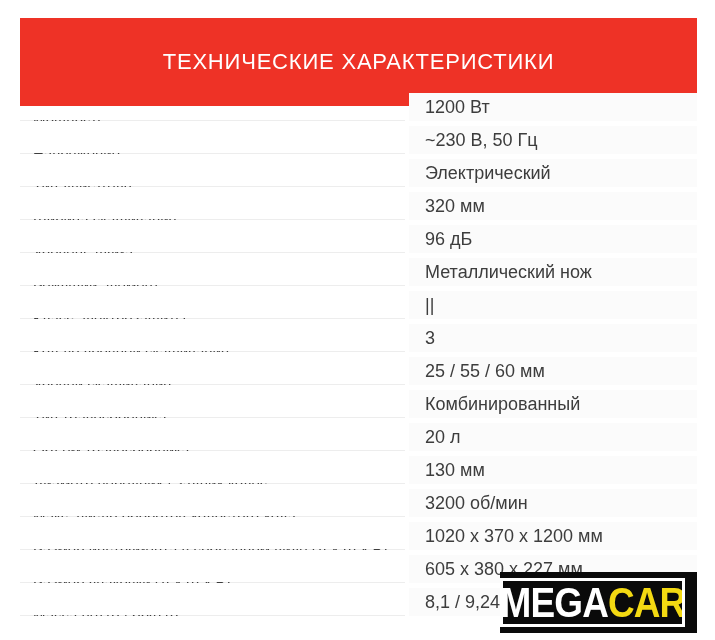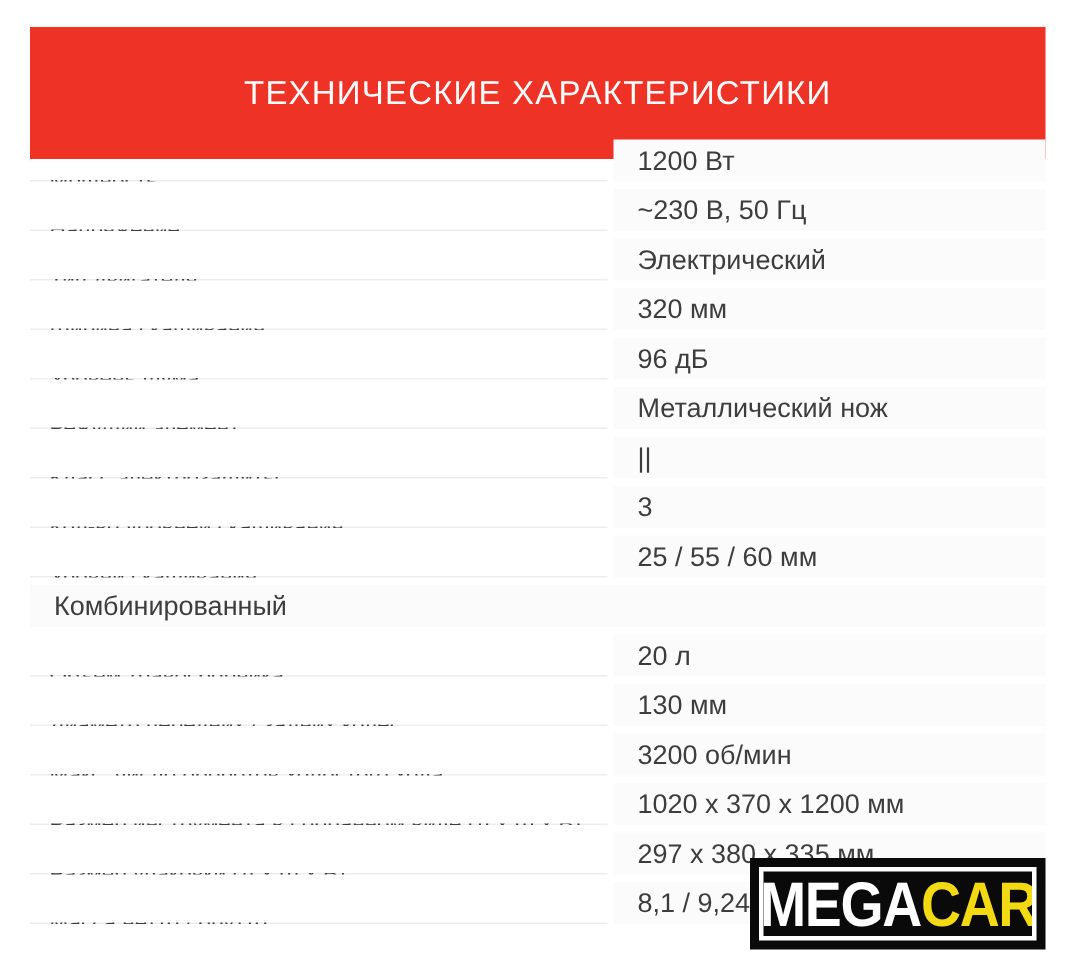--- a/index.html
+++ b/index.html
@@ -73,21 +73,20 @@
   .watermark {
     position: absolute;
     left: 500px;
     top: 572px;
     width: 197px;
     height: 61px;
     background: #0a0a0a;
     box-sizing: border-box;
     display: flex;
     align-items: center;
-    justify-content: center;
     z-index: 5;
   }
   .watermark-inner {
     box-sizing: border-box;
     width: 185px;
     height: 49px;
     border: 3px solid #ffffff;
     background: #0a0a0a;
     display: flex;
     align-items: center;
@@ -156,20 +155,21 @@
       <div class="spec-label">Кол-во уровней скашивания</div>
       <div class="spec-value">3</div>
     </div>
 
     <div class="spec-row">
       <div class="spec-label">Уровни скашивания</div>
       <div class="spec-value">25 / 55 / 60 мм</div>
     </div>
 
     <div class="spec-row">
+      <div class="spec-label">Тип травосборника</div>
       <div class="spec-value">Комбинированный</div>
     </div>
 
     <div class="spec-row">
       <div class="spec-label">Объем травосборника</div>
       <div class="spec-value">20 л</div>
     </div>
 
     <div class="spec-row">
       <div class="spec-label">Диаметр передних / задних колес</div>
@@ -181,21 +181,21 @@
       <div class="spec-value">3200 об/мин</div>
     </div>
 
     <div class="spec-row">
       <div class="spec-label">Размер инструмента в собранном виде (Д х Ш х В)</div>
       <div class="spec-value">1020 х 370 х 1200 мм</div>
     </div>
 
     <div class="spec-row">
       <div class="spec-label">Размер упаковки (Д х Ш х В)</div>
-      <div class="spec-value">297 х 380 х 335 мм</div>
+      <div class="spec-value">605 х 380 х 227 мм</div>
     </div>
 
     <div class="spec-row">
       <div class="spec-label">Масса нетто / брутто</div>
       <div class="spec-value">8,1 / 9,24</div>
     </div>
   </div>
 
   <div class="watermark">
     <div class="watermark-inner">

